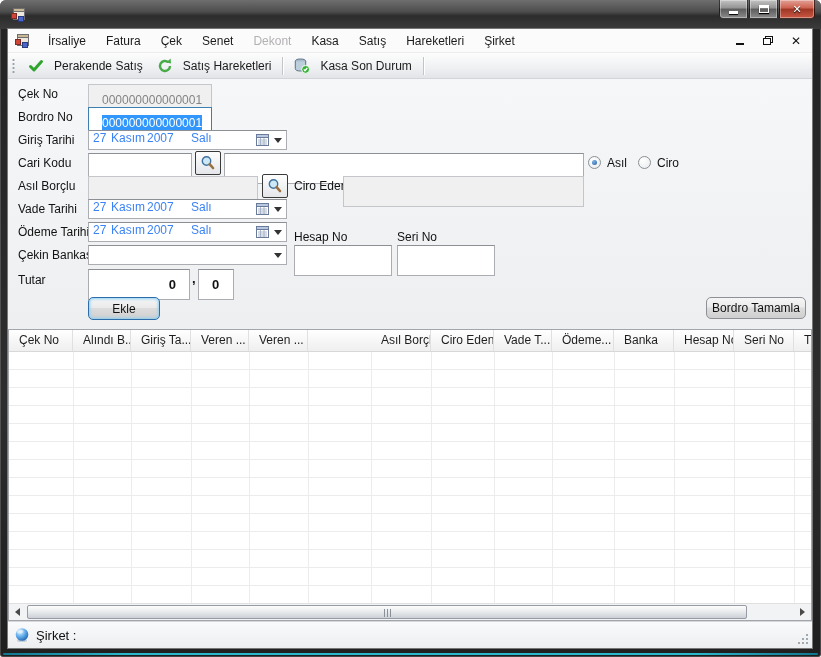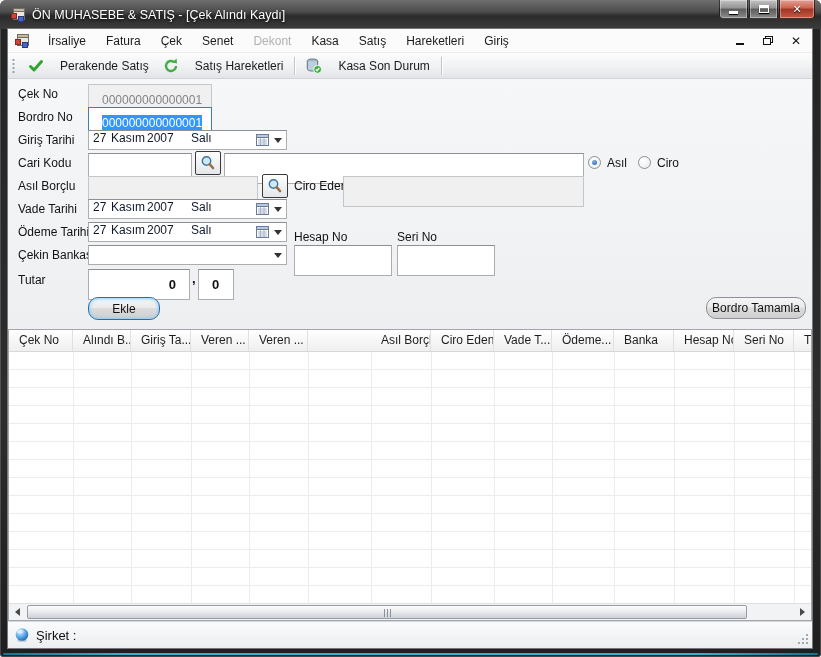--- a/index.html
+++ b/index.html
@@ -49,49 +49,49 @@
   .mmin { width:8px; height:2px; background:#111; margin-top:6px; }
   .mrest { position:relative; width:10px; height:9px; }
   .mrest::before { content:""; position:absolute; right:0; top:0; width:6px; height:5px; border:1px solid #111; }
   .mrest::after { content:""; position:absolute; left:0; bottom:0; width:6px; height:5px; border:1px solid #111; background:#fbfbfb; }
 
   
   .toolbar { height:26px; background:linear-gradient(#fdfdfd,#eef0f2 60%,#e2e4e8);
     border-bottom:1px solid #d2d4d8; display:flex; align-items:center; }
   .tb-grip { width:3px; height:16px; margin:0 6px 0 4px;
     background-image:radial-gradient(circle,#9aa0a8 1px,transparent 1.2px); background-size:3px 4px; }
-  .tool-btn { display:flex; align-items:center; gap:16px; padding:9px 7px; border-radius:2px; }
+  .tool-btn { display:flex; align-items:center; gap:10px; padding:9px 7px; border-radius:2px; }
   .tool-btn .tlabel { font-size:12px; color:#1b1b1b; white-space:nowrap; }
   .tool-sep { width:1px; height:18px; background:#c2c4c8; box-shadow:1px 0 0 #fff; margin:0 4px; }
   .ticon { width:16px; height:16px; display:block; }
 
   
   .form-panel { position:relative; height:250px; background:linear-gradient(#f6f7f8,#edeff1); }
   .flabel { position:absolute; font-size:12px; color:#121212; white-space:nowrap; }
   .tb { position:absolute; height:31px; background:#fff; border:1px solid #abadb3; border-top-color:#8c8f94;
     font-size:12px; color:#111; display:flex; align-items:center; padding:0 13px; overflow:hidden; }
   .tb.disabled { background:#f0f0f0; border-color:#c4c6ca; color:#848484; }
   .tb.focused { border-color:#3c7fb1; }
   .sel-text { background:#3197fd; color:#fff; padding:1px 0; }
   .caret { width:1px; height:13px; background:#222; margin-left:1px; }
   .dtp { position:absolute; height:20px; background:#fff; border:1px solid #abadb3; border-top-color:#8c8f94; }
-  .dtp .seg { position:absolute; top:0; font-size:12px; color:#0f172a; }
+  .dtp .seg { position:absolute; top:0; font-size:12px; color:#3b82f6; }
   .dtp .cal { position:absolute; right:17px; top:3px; width:13px; height:12px; }
   .dtp .arrow, .combo .arrow { position:absolute; right:4px; top:7px; width:0; height:0;
     border-left:4px solid transparent; border-right:4px solid transparent; border-top:5px solid #333; }
   .combo { position:absolute; height:20px; background:#fff; border:1px solid #abadb3; border-top-color:#8c8f94; }
   .search-btn { position:absolute; width:26px; height:24px; border:1px solid #3a3a3a; border-radius:2px;
     background:linear-gradient(#fefefe,#e4e6ea); display:flex; align-items:center; justify-content:center; }
   .radio { position:absolute; display:flex; gap:6px; }
   .radio .circle { width:13px; height:13px; border-radius:50%; border:1px solid #8a9094;
     background:radial-gradient(circle at 35% 30%,#fff,#e8eaec); position:relative; }
   .radio.checked .circle::after { content:""; position:absolute; left:3px; top:3px; width:5px; height:5px;
     border-radius:50%; background:radial-gradient(circle at 35% 30%,#7ab3e8,#2a5e9e); }
   .radio .rlabel { font-size:12px; color:#121212; }
-  .btn { position:absolute; border:1px solid #8e9096; border-radius:10px; font-size:12px; color:#111;
+  .btn { position:absolute; border:1px solid #8e9096; border-radius:5px; font-size:12px; color:#111;
     background:linear-gradient(#f5f5f5,#ebebeb 45%,#dcdcdc 50%,#cfcfcf); }
   .btn.focus { border-color:#2d6da8; box-shadow:inset 0 0 3px 1px #8fd0f5; }
   .tutar-num { font-weight:bold; font-size:13px; }
   .comma { position:absolute; font-weight:bold; font-size:13px; color:#111; }
 
   
   .grid { position:relative; height:292px; background:#fff; border:1px solid #a2a6aa; overflow:hidden; }
   .grid-header { display:flex; height:22px; background:linear-gradient(#ffffff,#f5f5f5 60%,#efefef);
     border-bottom:1px solid #d8d8d8; overflow:hidden; }
   .gh-cell { flex:0 0 auto; font-size:12px; color:#1e1e1e; line-height:21px; padding-left:10px;
@@ -127,21 +127,20 @@
 
   <div class="titlebar">
     <span class="app-icon">
       <svg width="16" height="16" viewBox="0 0 16 16">
         <rect x="3.5" y="1.5" width="11" height="11" fill="#ece8de" stroke="#6e6e6e"></rect>
         <rect x="3.5" y="1.5" width="11" height="3" fill="#c9b795" stroke="#6e6e6e"></rect>
         <rect x="1.5" y="6.5" width="5" height="5" fill="#cf4538" stroke="#7e2a20"></rect>
         <rect x="8.5" y="9.5" width="5" height="5" fill="#4a66cc" stroke="#2a3a80"></rect>
       </svg>
     </span>
-    <span class="title-text">ÖN MUHASEBE &amp; SATIŞ - [Çek Alındı Kaydı]</span>
     <div class="caption-buttons">
       <div class="cap-btn min">
           <span class="glyph-min"></span>
         </div>
       <div class="cap-btn max">
           <span class="glyph-max"></span>
         </div>
       <div class="cap-btn close">
           <span class="glyph-close">✕</span>
         </div>
@@ -161,21 +160,21 @@
       </span>
       <div class="menu-items">
         <span class="menu-item">İrsaliye</span>
         <span class="menu-item">Fatura</span>
         <span class="menu-item">Çek</span>
         <span class="menu-item">Senet</span>
         <span class="menu-item disabled">Dekont</span>
         <span class="menu-item">Kasa</span>
         <span class="menu-item">Satış</span>
         <span class="menu-item">Hareketleri</span>
-        <span class="menu-item">Giriş</span>
+        <span class="menu-item">Şirket</span>
       </div>
       <div class="mdi-controls">
         <span class="mdi-btn">
             <span class="mmin"></span>
           </span>
         <span class="mdi-btn">
             <span class="mrest"></span>
           </span>
         <span class="mdi-btn">✕</span>
       </div>

